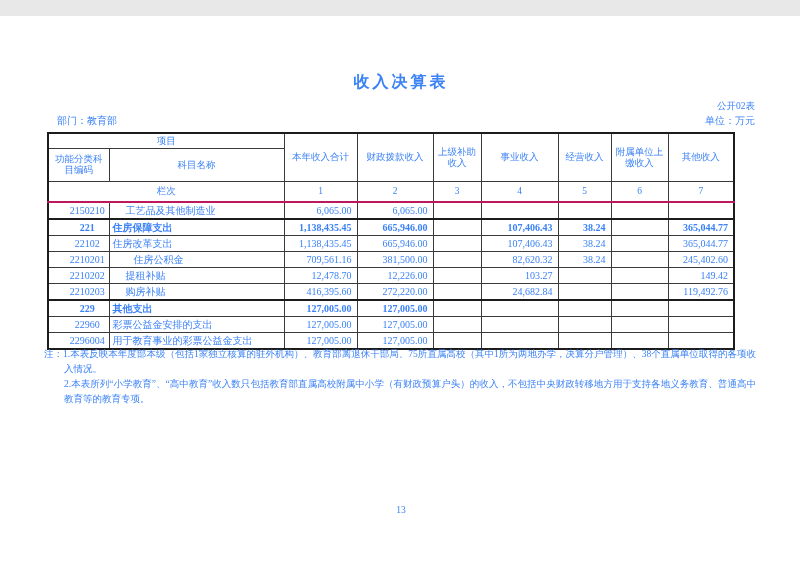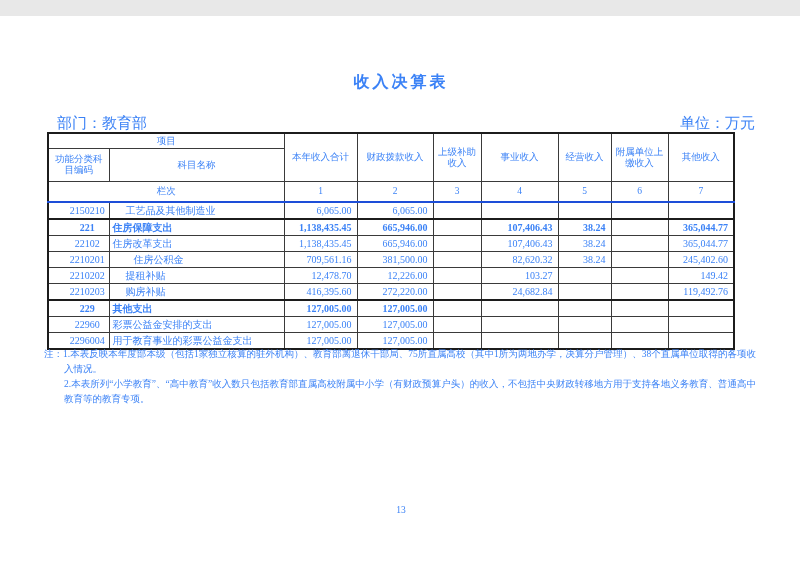--- a/index.html
+++ b/index.html
@@ -15,21 +15,21 @@
   .doc-title {
     position:absolute; top:56px; left:47px; width:708px;
     text-align:center; font-size:16px; font-weight:bold; letter-spacing:3px;
   }
   .form-code {
     position:absolute; top:84px; left:47px; width:708px;
     text-align:right; font-size:9.5px;
   }
   .meta-line {
     position:absolute; top:98px; left:57px; width:698px;
-    font-size:15px;
+    font-size:10px;
   }
   .meta-line .dept { float:left; }
   .meta-line .unit { float:right; }
 
   table.report {
     position:absolute; top:116px; left:47px;
     width:686px;
     border-collapse:collapse;
     table-layout:fixed;
     border:2px solid #1c1c1c;
@@ -39,21 +39,21 @@
     border:1px solid #3a3a3a;
     padding:0 3px;
     line-height:1.15;
     overflow:hidden;
     font-weight:normal;
   }
   thead tr.r1 th { height:14px; }
   thead tr.r2 th { height:32px; }
   thead tr.r3 th { height:19px; }
   thead th { text-align:center; vertical-align:middle; }
-  thead tr.r3 th { border-bottom:2px solid #1d4ed8; }
+  thead tr.r3 th { border-bottom:2px solid #be185d; }
   th.pad-wrap { padding:0 9px; }
   tbody td { height:15px; font-size:10px; vertical-align:middle; }
   tbody td.code { text-align:center; padding-left:20px; }
   tbody td.name { text-align:left; font-size:10px; }
   tbody td.num  { text-align:right; padding-right:5px; }
   tbody tr.bold td { font-weight:bold; }
   tbody tr.section-start td { border-top:2px solid #1c1c1c; }
 
   .notes {
     position:absolute; top:331px; left:44px; width:712px;
@@ -68,20 +68,21 @@
     text-align:center; font-size:9.5px;
   }
 </style>
 </head>
 <body>
 
 <div class="page">
 
   <div class="doc-title">收入决算表</div>
 
+  <div class="form-code">公开02表</div>
 
   <div class="meta-line">
     <span class="dept">部门：教育部</span>
     <span class="unit">单位：万元</span>
   </div>
 
   <table class="report">
     <colgroup>
       <col style="width:61px">
         <col style="width:175px">

